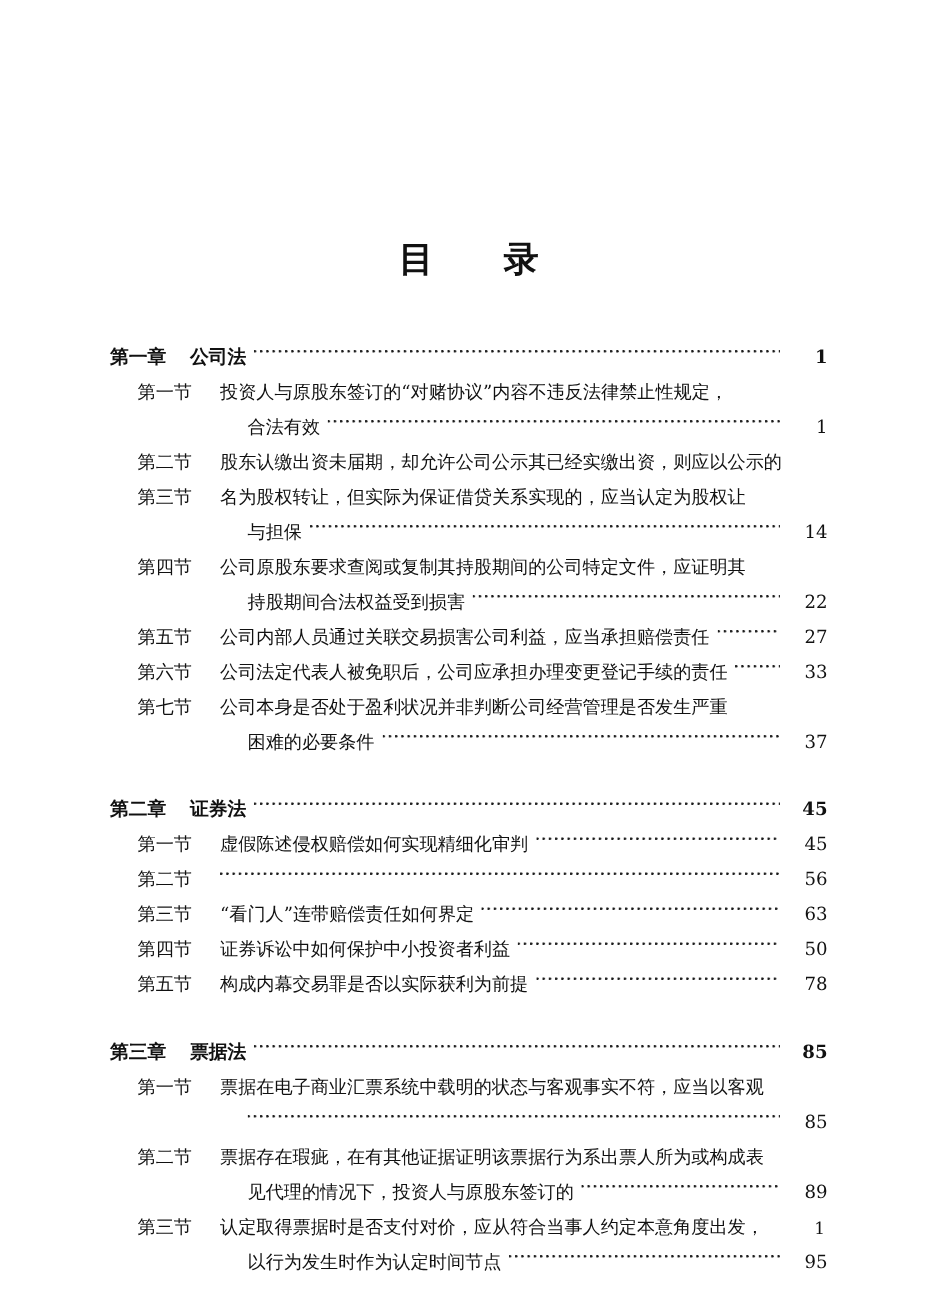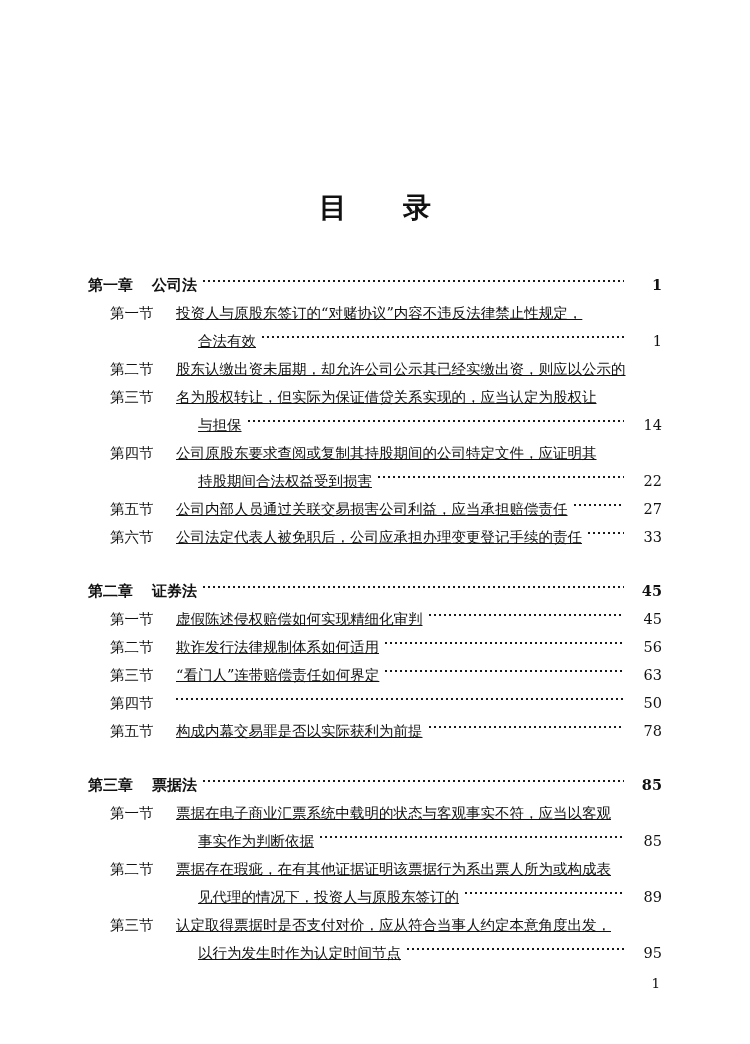--- a/index.html
+++ b/index.html
@@ -85,21 +85,20 @@
   .section .label {
     flex: 0 0 66px;
     width: 66px;
   }
   .section .cont-pad {
     flex: 0 0 88px;
     width: 88px;
   }
   .section .text {
     padding-right: 6px;
-    text-decoration: underline;
   }
 
   
   .leader {
     flex: 1 1 auto;
     min-width: 8px;
     overflow: hidden;
     position: relative;
     height: 28px;
   }
@@ -235,20 +234,36 @@
       </div>
       <div class="entry section">
         <div class="line">
           <span class="indent"></span>
           <span class="label">第六节</span>
           <span class="text">公司法定代表人被免职后，公司应承担办理变更登记手续的责任</span>
           <span class="leader"></span>
           <span class="pagenum">33</span>
         </div>
       </div>
+      <div class="entry section">
+        <div class="line nolead">
+          <span class="indent"></span>
+          <span class="label">第七节</span>
+          <span class="text">公司本身是否处于盈利状况并非判断公司经营管理是否发生严重</span>
+          <span class="leader"></span>
+          <span class="pagenum">37</span>
+        </div>
+        <div class="line">
+          <span class="indent"></span>
+          <span class="cont-pad"></span>
+          <span class="text">困难的必要条件</span>
+          <span class="leader"></span>
+          <span class="pagenum">37</span>
+        </div>
+      </div>
       <div class="gap-chapter"></div>
       <div class="entry chapter">
         <div class="line">
           <span class="label">第二章</span>
           <span class="text">证券法</span>
           <span class="leader"></span>
           <span class="pagenum">45</span>
         </div>
       </div>
       <div class="entry section">
@@ -257,38 +272,38 @@
           <span class="label">第一节</span>
           <span class="text">虚假陈述侵权赔偿如何实现精细化审判</span>
           <span class="leader"></span>
           <span class="pagenum">45</span>
         </div>
       </div>
       <div class="entry section">
         <div class="line">
           <span class="indent"></span>
           <span class="label">第二节</span>
-          <span class="text">欺诈发行法律规制体系如何适用</span>
           <span class="leader"></span>
           <span class="pagenum">56</span>
         </div>
       </div>
       <div class="entry section">
         <div class="line">
           <span class="indent"></span>
           <span class="label">第三节</span>
           <span class="text">“看门人”连带赔偿责任如何界定</span>
           <span class="leader"></span>
           <span class="pagenum">63</span>
         </div>
       </div>
       <div class="entry section">
         <div class="line">
           <span class="indent"></span>
           <span class="label">第四节</span>
+          <span class="text">证券诉讼中如何保护中小投资者利益</span>
           <span class="leader"></span>
           <span class="pagenum">50</span>
         </div>
       </div>
       <div class="entry section">
         <div class="line">
           <span class="indent"></span>
           <span class="label">第五节</span>
           <span class="text">构成内幕交易罪是否以实际获利为前提</span>
           <span class="leader"></span>
@@ -308,21 +323,20 @@
         <div class="line nolead">
           <span class="indent"></span>
           <span class="label">第一节</span>
           <span class="text">票据在电子商业汇票系统中载明的状态与客观事实不符，应当以客观</span>
           <span class="leader"></span>
           <span class="pagenum">85</span>
         </div>
         <div class="line">
           <span class="indent"></span>
           <span class="cont-pad"></span>
-          <span class="text">事实作为判断依据</span>
           <span class="leader"></span>
           <span class="pagenum">85</span>
         </div>
       </div>
       <div class="entry section">
         <div class="line nolead">
           <span class="indent"></span>
           <span class="label">第二节</span>
           <span class="text">票据存在瑕疵，在有其他证据证明该票据行为系出票人所为或构成表</span>
           <span class="leader"></span>

